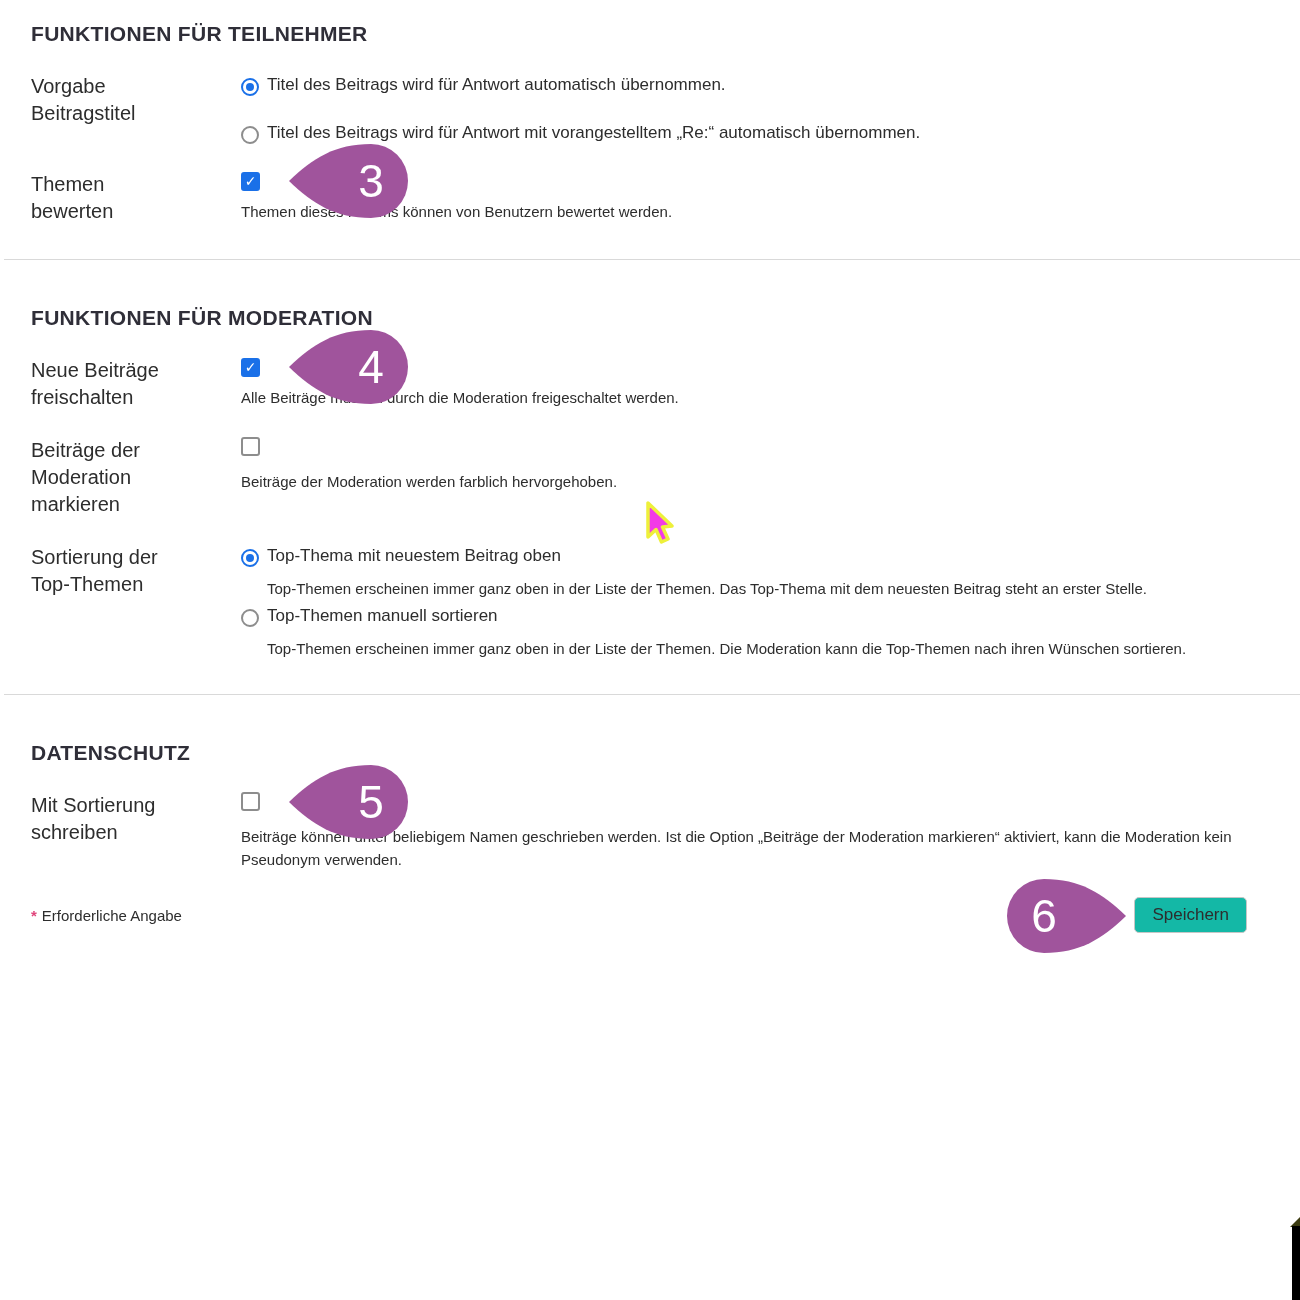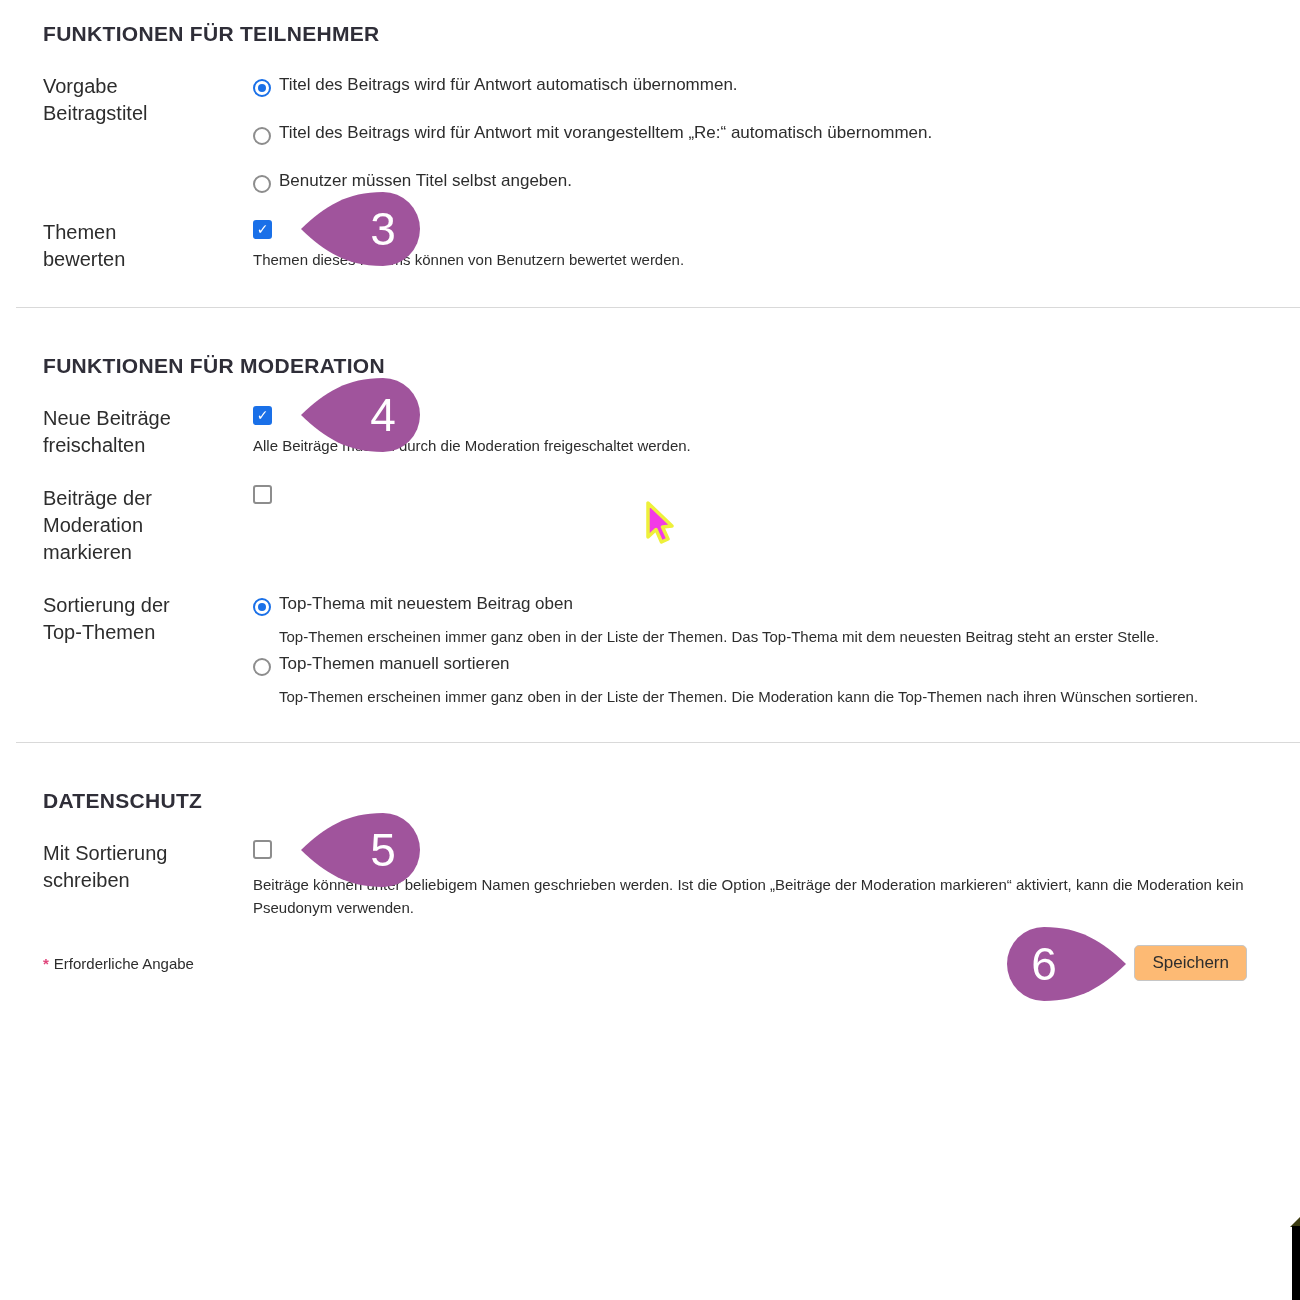--- a/index.html
+++ b/index.html
@@ -1,30 +1,30 @@
 <!DOCTYPE html>
 <html lang="de"><head>
 <meta charset="utf-8">
 <style>
   html,body{margin:0;padding:0}
   body{
     width:1300px;height:1300px;position:relative;overflow:hidden;
     background:#fff;color:#2d2d2d;
     font-family:"Liberation Sans","DejaVu Sans",sans-serif;
   }
-  .page{padding:22px 53px 40px 43px}
+  .page{padding:22px 53px 40px 31px}
   h2.section-title{
     font-size:21px;font-weight:700;color:#2f2e38;
     margin:0 0 27px;letter-spacing:.3px;
   }
   .divider{height:1px;background:#d9d9d9;margin:34px -53px 46px -27px}
   .form-row{display:grid;grid-template-columns:210px 1fr;margin-bottom:26px}
   .field-label{max-width:154px;font-size:20px;line-height:27px}
   .field-content{position:relative;font-size:17px;min-height:20px}
-  .option-line{display:flex;align-items:flex-end;gap:8px}
+  .option-line{display:flex;align-items:center;gap:8px}
   .radio{
     flex:0 0 auto;width:18px;height:18px;box-sizing:border-box;margin-top:3px;
     border:2px solid #8d8d8d;border-radius:50%;background:#fff;
     display:inline-flex;align-items:center;justify-content:center;cursor:pointer;
   }
   .radio.selected{border-color:#1a70e8}
   .radio-dot{width:8px;height:8px;border-radius:50%;background:transparent}
   .radio.selected .radio-dot{background:#1a70e8}
   .option-label{font-size:17px;line-height:24px;cursor:pointer}
   .group-tight .option-block + .option-block{margin-top:24px}
@@ -44,21 +44,21 @@
   .callout-shape{fill:#a0549c}
   .callout-num{fill:#fff;font-size:46px;text-anchor:middle;font-family:inherit}
   
   .footer-row{display:flex;justify-content:space-between;align-items:center;margin-top:8px}
   .required-note{font-size:15px;color:#2d2d2d}
   .req-star{color:#e0457b;margin-right:5px;font-weight:bold}
   .save-wrap{position:relative;display:inline-block}
   .callout-right{position:absolute;right:119px;top:-21px}
   .save-btn{
     font-family:inherit;font-size:17px;color:#2d2d2d;
-    padding:7px 17px;background:#fdba74;border:1px solid #c6c6c6;border-radius:5px;cursor:pointer;
+    padding:7px 17px;background:#14b8a6;border:1px solid #c6c6c6;border-radius:5px;cursor:pointer;
   }
   
   .cursor{position:absolute;left:644px;top:500px;z-index:9;pointer-events:none}
   .corner-bar{position:absolute;right:0;top:1226px;width:8px;height:74px;background:#000}
   .corner-wedge{
     position:absolute;right:0;top:1217px;width:0;height:0;
     border-left:10px solid transparent;border-bottom:10px solid #3c3c12;
   }
 </style>
 </head>
@@ -80,28 +80,20 @@
               </div>
             </div>
             <div class="option-block">
               <div class="option-line">
                 <span class="radio">
                   <span class="radio-dot"></span>
                 </span>
                 <span class="option-label">Titel des Beitrags wird für Antwort mit vorangestelltem „Re:“ automatisch übernommen.</span>
               </div>
             </div>
-            <div class="option-block">
-              <div class="option-line">
-                <span class="radio">
-                  <span class="radio-dot"></span>
-                </span>
-                <span class="option-label">Benutzer müssen Titel selbst angeben.</span>
-              </div>
-            </div>
           </div>
         </div>
         <div class="form-row">
           <div class="field-label">Themen bewerten</div>
           <div class="field-content"><span class="checkbox checked">
               <span class="checkmark">✓</span>
             </span><svg class="callout callout-left" width="126" height="80" viewBox="0 0 126 80">
               <path class="callout-shape" d="M2,40 C26,17 48,3 84,3 A37,37 0 1 1 84,77 C48,77 26,63 2,40 Z"></path>
               <text class="callout-num" x="84" y="56">3</text>
             </svg><div class="help">Themen dieses Forums können von Benutzern bewertet werden.</div></div>
@@ -114,21 +106,21 @@
           <div class="field-label">Neue Beiträge frei­schalten</div>
           <div class="field-content"><span class="checkbox checked">
               <span class="checkmark">✓</span>
             </span><svg class="callout callout-left" width="126" height="80" viewBox="0 0 126 80">
               <path class="callout-shape" d="M2,40 C26,17 48,3 84,3 A37,37 0 1 1 84,77 C48,77 26,63 2,40 Z"></path>
               <text class="callout-num" x="84" y="56">4</text>
             </svg><div class="help">Alle Beiträge müssen durch die Moderation freigeschaltet werden.</div></div>
         </div>
         <div class="form-row">
           <div class="field-label">Beiträge der Mode­ration markieren</div>
-          <div class="field-content"><span class="checkbox"></span></div>
+          <div class="field-content"><span class="checkbox"></span><div class="help">Beiträge der Moderation werden farblich hervorgehoben.</div></div>
         </div>
         <div class="form-row">
           <div class="field-label">Sortierung der Top-Themen</div>
           <div class="field-content group-spaced">
             <div class="option-block">
               <div class="option-line">
                 <span class="radio selected">
                   <span class="radio-dot"></span>
                 </span>
                 <span class="option-label">Top-Thema mit neuestem Beitrag oben</span>

